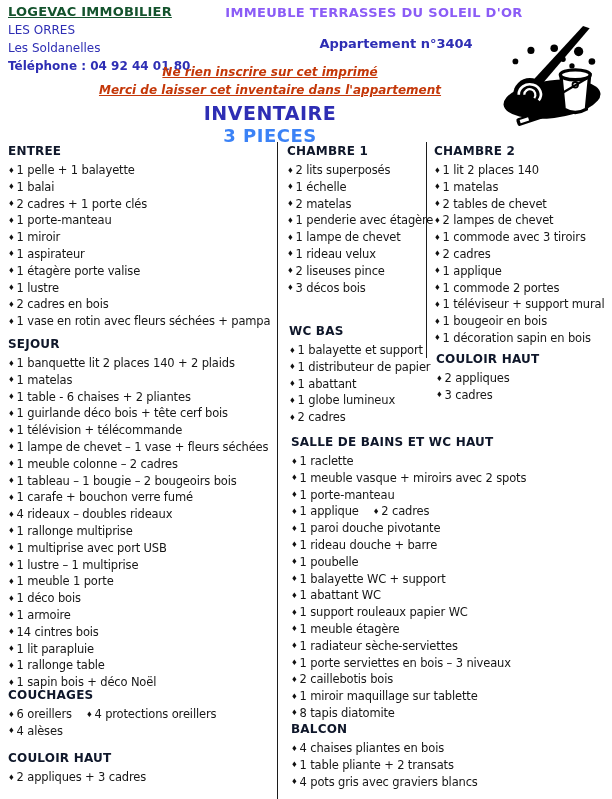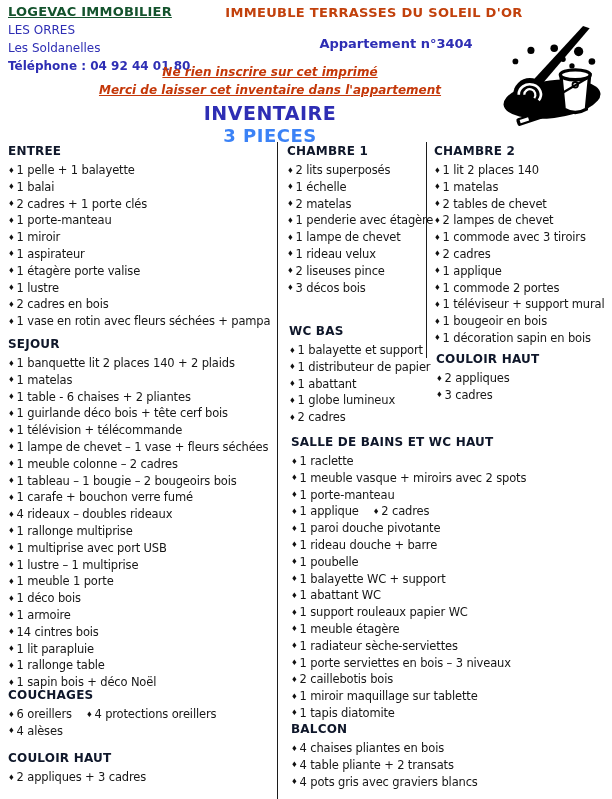--- a/index.html
+++ b/index.html
@@ -11,21 +11,21 @@
     color:#141414;
   }
   .abs { position:absolute; }
 
   
   .company-block { left:8px; top:4px; line-height:16px; }
   .company-name  { color:#14532d; font-weight:bold; font-size:13px; text-decoration:underline; letter-spacing:.2px; }
   .company-sub   { color:#2e2eb4; font-size:12px; margin-top:2px; }
   .company-phone { color:#2e2eb4; font-size:12px; font-weight:bold; margin-top:2px; }
 
-  .building-name { left:374px; top:5px;  transform:translateX(-50%); color:#c2410c; font-weight:bold; font-size:13px; white-space:nowrap; letter-spacing:.3px; }
+  .building-name { left:374px; top:5px;  transform:translateX(-50%); color:#8b5cf6; font-weight:bold; font-size:13px; white-space:nowrap; letter-spacing:.3px; }
   .apartment-no  { left:396px; top:36px; transform:translateX(-50%); color:#2e2eb4; font-weight:bold; font-size:13px; white-space:nowrap; }
 
   .notice-title-block { left:0; top:63px; width:540px; text-align:center; }
   .notice-line { color:#c43708; font-size:12px; font-weight:bold; font-style:italic; text-decoration:underline; line-height:18px; white-space:nowrap; }
   .doc-title    { color:#2e2eb4; font-weight:bold; font-size:19px; line-height:23px; margin-top:3px; letter-spacing:.5px; }
   .doc-subtitle { color:#3b82f6; font-weight:bold; font-size:18px; line-height:21px; letter-spacing:.5px; }
 
   .cleaning-icon { left:496px; top:26px; width:112px; height:102px; }
 
   
@@ -177,26 +177,26 @@
     <div class="item"><span class="seg"><span class="bullet">♦</span><span>1 rideau douche + barre</span></span></div>
     <div class="item"><span class="seg"><span class="bullet">♦</span><span>1 poubelle</span></span></div>
     <div class="item"><span class="seg"><span class="bullet">♦</span><span>1 balayette WC + support</span></span></div>
     <div class="item"><span class="seg"><span class="bullet">♦</span><span>1 abattant WC</span></span></div>
     <div class="item"><span class="seg"><span class="bullet">♦</span><span>1 support rouleaux papier WC</span></span></div>
     <div class="item"><span class="seg"><span class="bullet">♦</span><span>1 meuble étagère</span></span></div>
     <div class="item"><span class="seg"><span class="bullet">♦</span><span>1 radiateur sèche-serviettes</span></span></div>
     <div class="item"><span class="seg"><span class="bullet">♦</span><span>1 porte serviettes en bois – 3 niveaux</span></span></div>
     <div class="item"><span class="seg"><span class="bullet">♦</span><span>2 caillebotis bois</span></span></div>
     <div class="item"><span class="seg"><span class="bullet">♦</span><span>1 miroir maquillage sur tablette</span></span></div>
-    <div class="item"><span class="seg"><span class="bullet">♦</span><span>1 tapis diatomite</span></span></div>
+    <div class="item"><span class="seg"><span class="bullet">♦</span><span>8 tapis diatomite</span></span></div>
   </div>
 <div class="abs section slot-balcon">
     <div class="section-title">BALCON</div>
     <div class="item"><span class="seg"><span class="bullet">♦</span><span>4 chaises pliantes en bois</span></span></div>
-    <div class="item"><span class="seg"><span class="bullet">♦</span><span>4 table pliante + 2 transats</span></span></div>
+    <div class="item"><span class="seg"><span class="bullet">♦</span><span>1 table pliante + 2 transats</span></span></div>
     <div class="item"><span class="seg"><span class="bullet">♦</span><span>4 pots gris avec graviers blancs</span></span></div>
   </div>
 <div class="abs section slot-chambre-2">
     <div class="section-title">CHAMBRE 2</div>
     <div class="item"><span class="seg"><span class="bullet">♦</span><span>1 lit 2 places 140</span></span></div>
     <div class="item"><span class="seg"><span class="bullet">♦</span><span>1 matelas</span></span></div>
     <div class="item"><span class="seg"><span class="bullet">♦</span><span>2 tables de chevet</span></span></div>
     <div class="item"><span class="seg"><span class="bullet">♦</span><span>2 lampes de chevet</span></span></div>
     <div class="item"><span class="seg"><span class="bullet">♦</span><span>1 commode avec 3 tiroirs</span></span></div>
     <div class="item"><span class="seg"><span class="bullet">♦</span><span>2 cadres</span></span></div>

